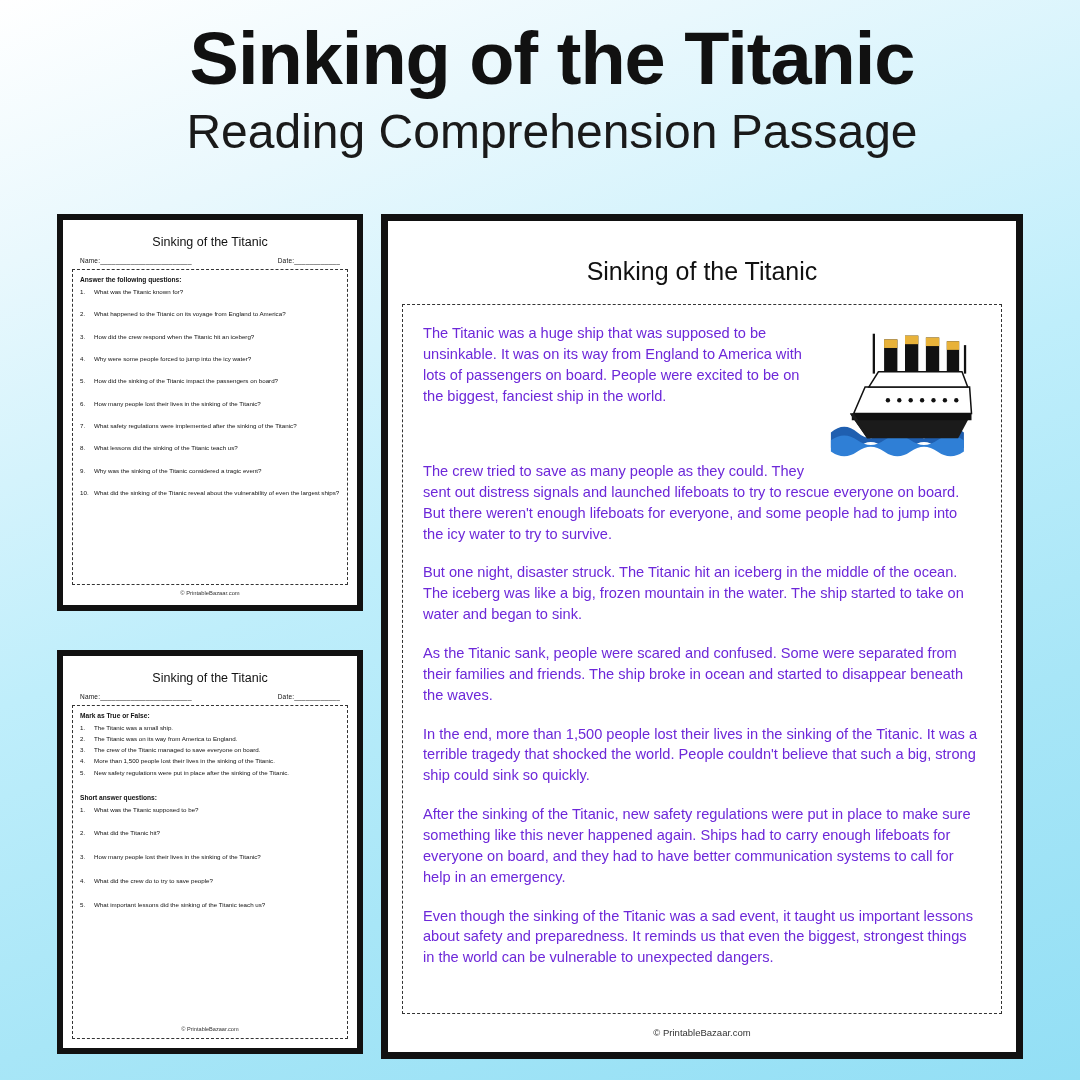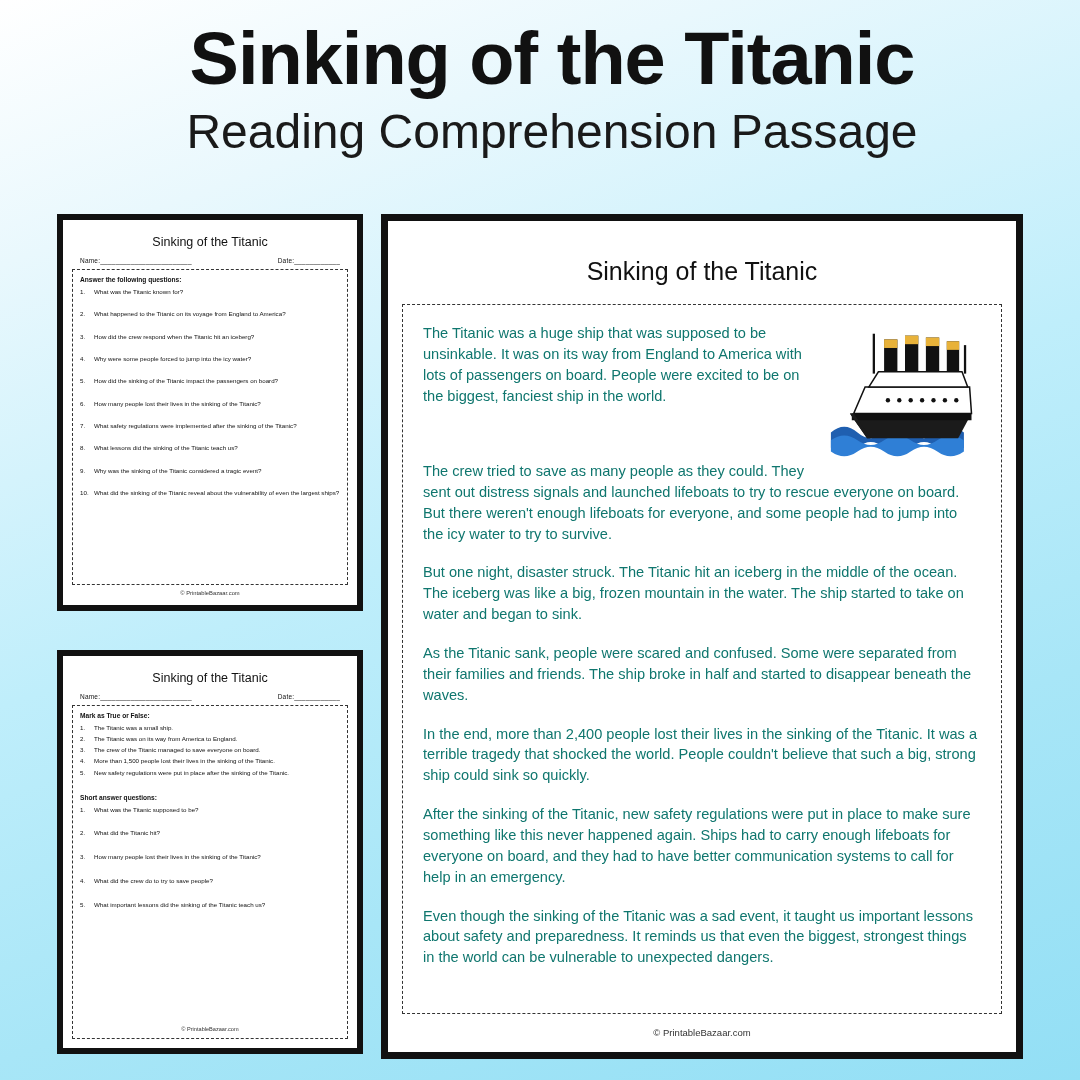--- a/index.html
+++ b/index.html
@@ -146,21 +146,21 @@
     border: 1px dashed #333;
     box-sizing: border-box;
     height: 710px;
     padding: 18px 20px 10px 20px;
     position: relative;
   }
   .passage p {
     margin: 0 0 18px 0;
     font-size: 14.6px;
     line-height: 1.43;
-    color: #0f766e;
+    color: #6d28d9;
   }
   .passage p.first { min-height: 120px; }
   .ship {
     float: right;
     width: 152px;
     height: 140px;
     margin: 2px 0 4px 14px;
   }
   .main-credit {
     position: absolute;
@@ -334,22 +334,22 @@
         <rect x="46" y="8" width="2.4" height="42" fill="#111"></rect>
         <rect x="142" y="20" width="2.4" height="30" fill="#111"></rect>
 
         <path d="M26 92 L22 92 L40 118 L44 118 Z" fill="#1b1b1b"></path>
       </svg>
 
       <div class="passage">
         <p class="first">The Titanic was a huge ship that was supposed to be unsinkable. It was on its way from England to America with lots of passengers on board. People were excited to be on the biggest, fanciest ship in the world.</p>
         <p>The crew tried to save as many people as they could. They sent out distress signals and launched lifeboats to try to rescue everyone on board. But there weren't enough lifeboats for everyone, and some people had to jump into the icy water to try to survive.</p>
         <p>But one night, disaster struck. The Titanic hit an iceberg in the middle of the ocean. The iceberg was like a big, frozen mountain in the water. The ship started to take on water and began to sink.</p>
-        <p>As the Titanic sank, people were scared and confused. Some were separated from their families and friends. The ship broke in half and started to disappear beneath the waves.</p>
-        <p>In the end, more than 2,400 people lost their lives in the sinking of the Titanic. It was a terrible tragedy that shocked the world. People couldn't believe that such a big, strong ship could sink so quickly.</p>
+        <p>As the Titanic sank, people were scared and confused. Some were separated from their families and friends. The ship broke in ocean and started to disappear beneath the waves.</p>
+        <p>In the end, more than 1,500 people lost their lives in the sinking of the Titanic. It was a terrible tragedy that shocked the world. People couldn't believe that such a big, strong ship could sink so quickly.</p>
         <p>After the sinking of the Titanic, new safety regulations were put in place to make sure something like this never happened again. Ships had to carry enough lifeboats for everyone on board, and they had to have better communication systems to call for help in an emergency.</p>
         <p>Even though the sinking of the Titanic was a sad event, it taught us important lessons about safety and preparedness. It reminds us that even the biggest, strongest things in the world can be vulnerable to unexpected dangers.</p>
       </div>
     </div>
     <div class="main-credit">© PrintableBazaar.com</div>
   </div>
 
 </div>
 
 </body></html>

